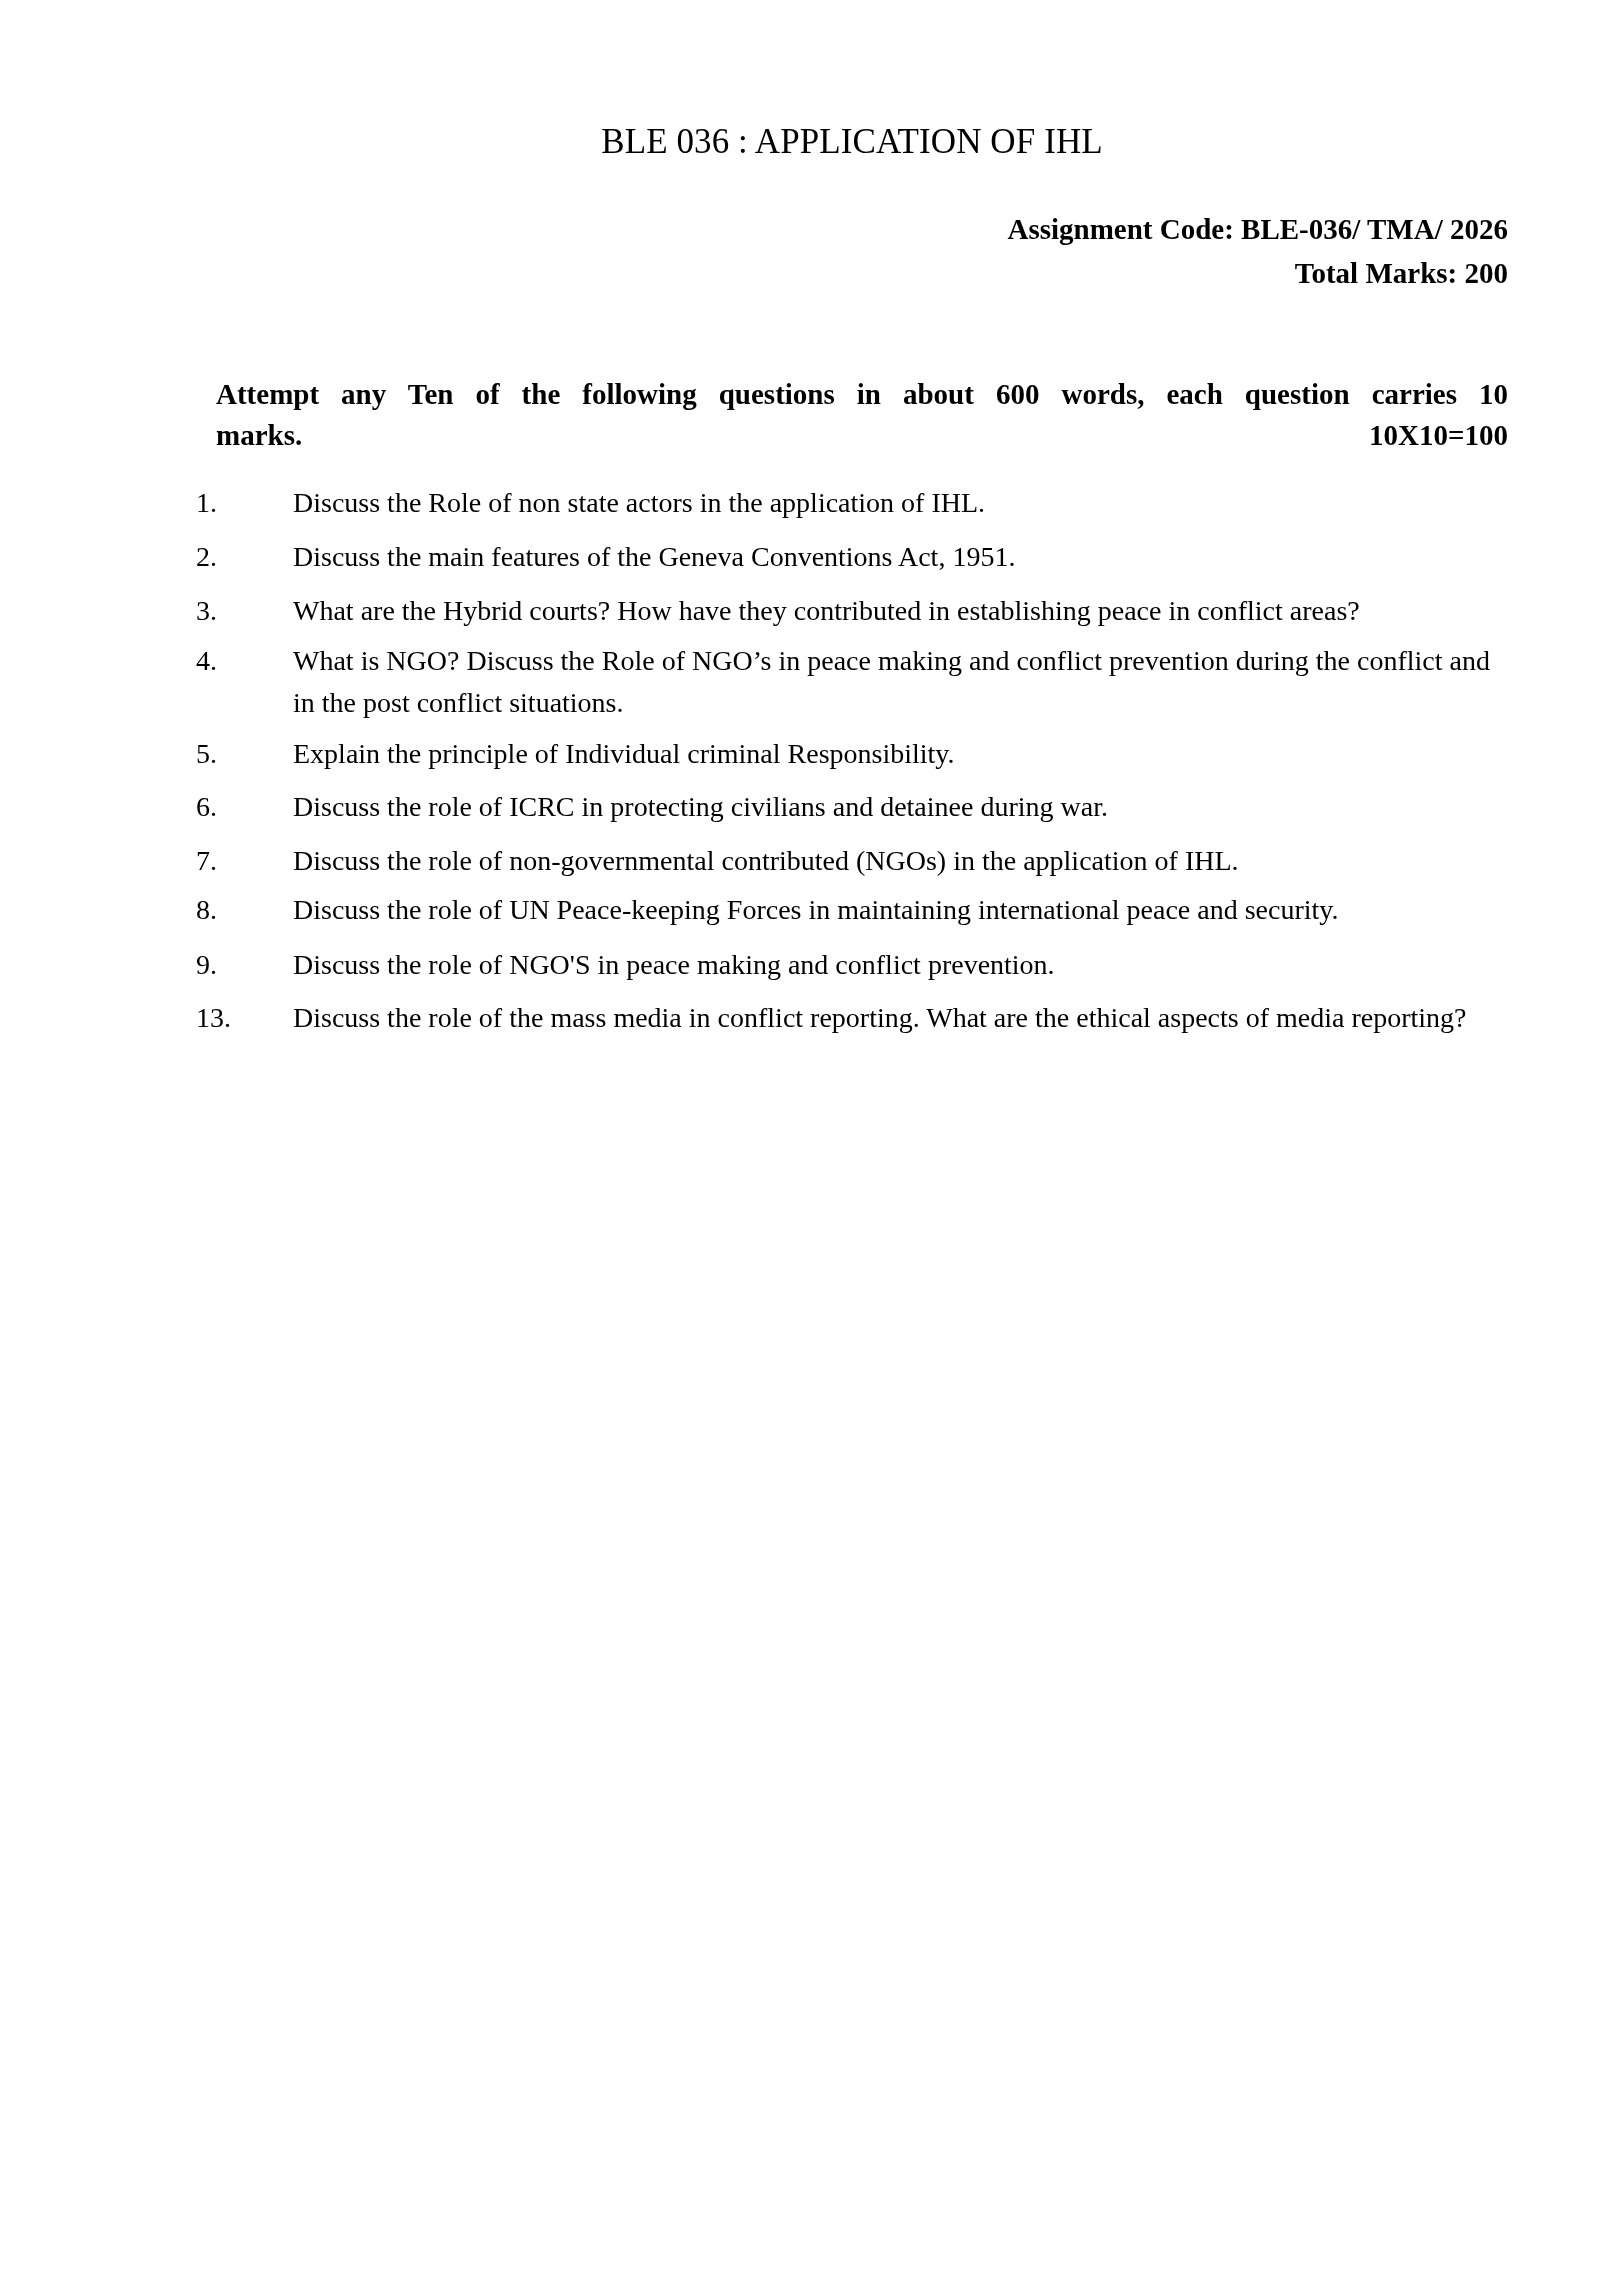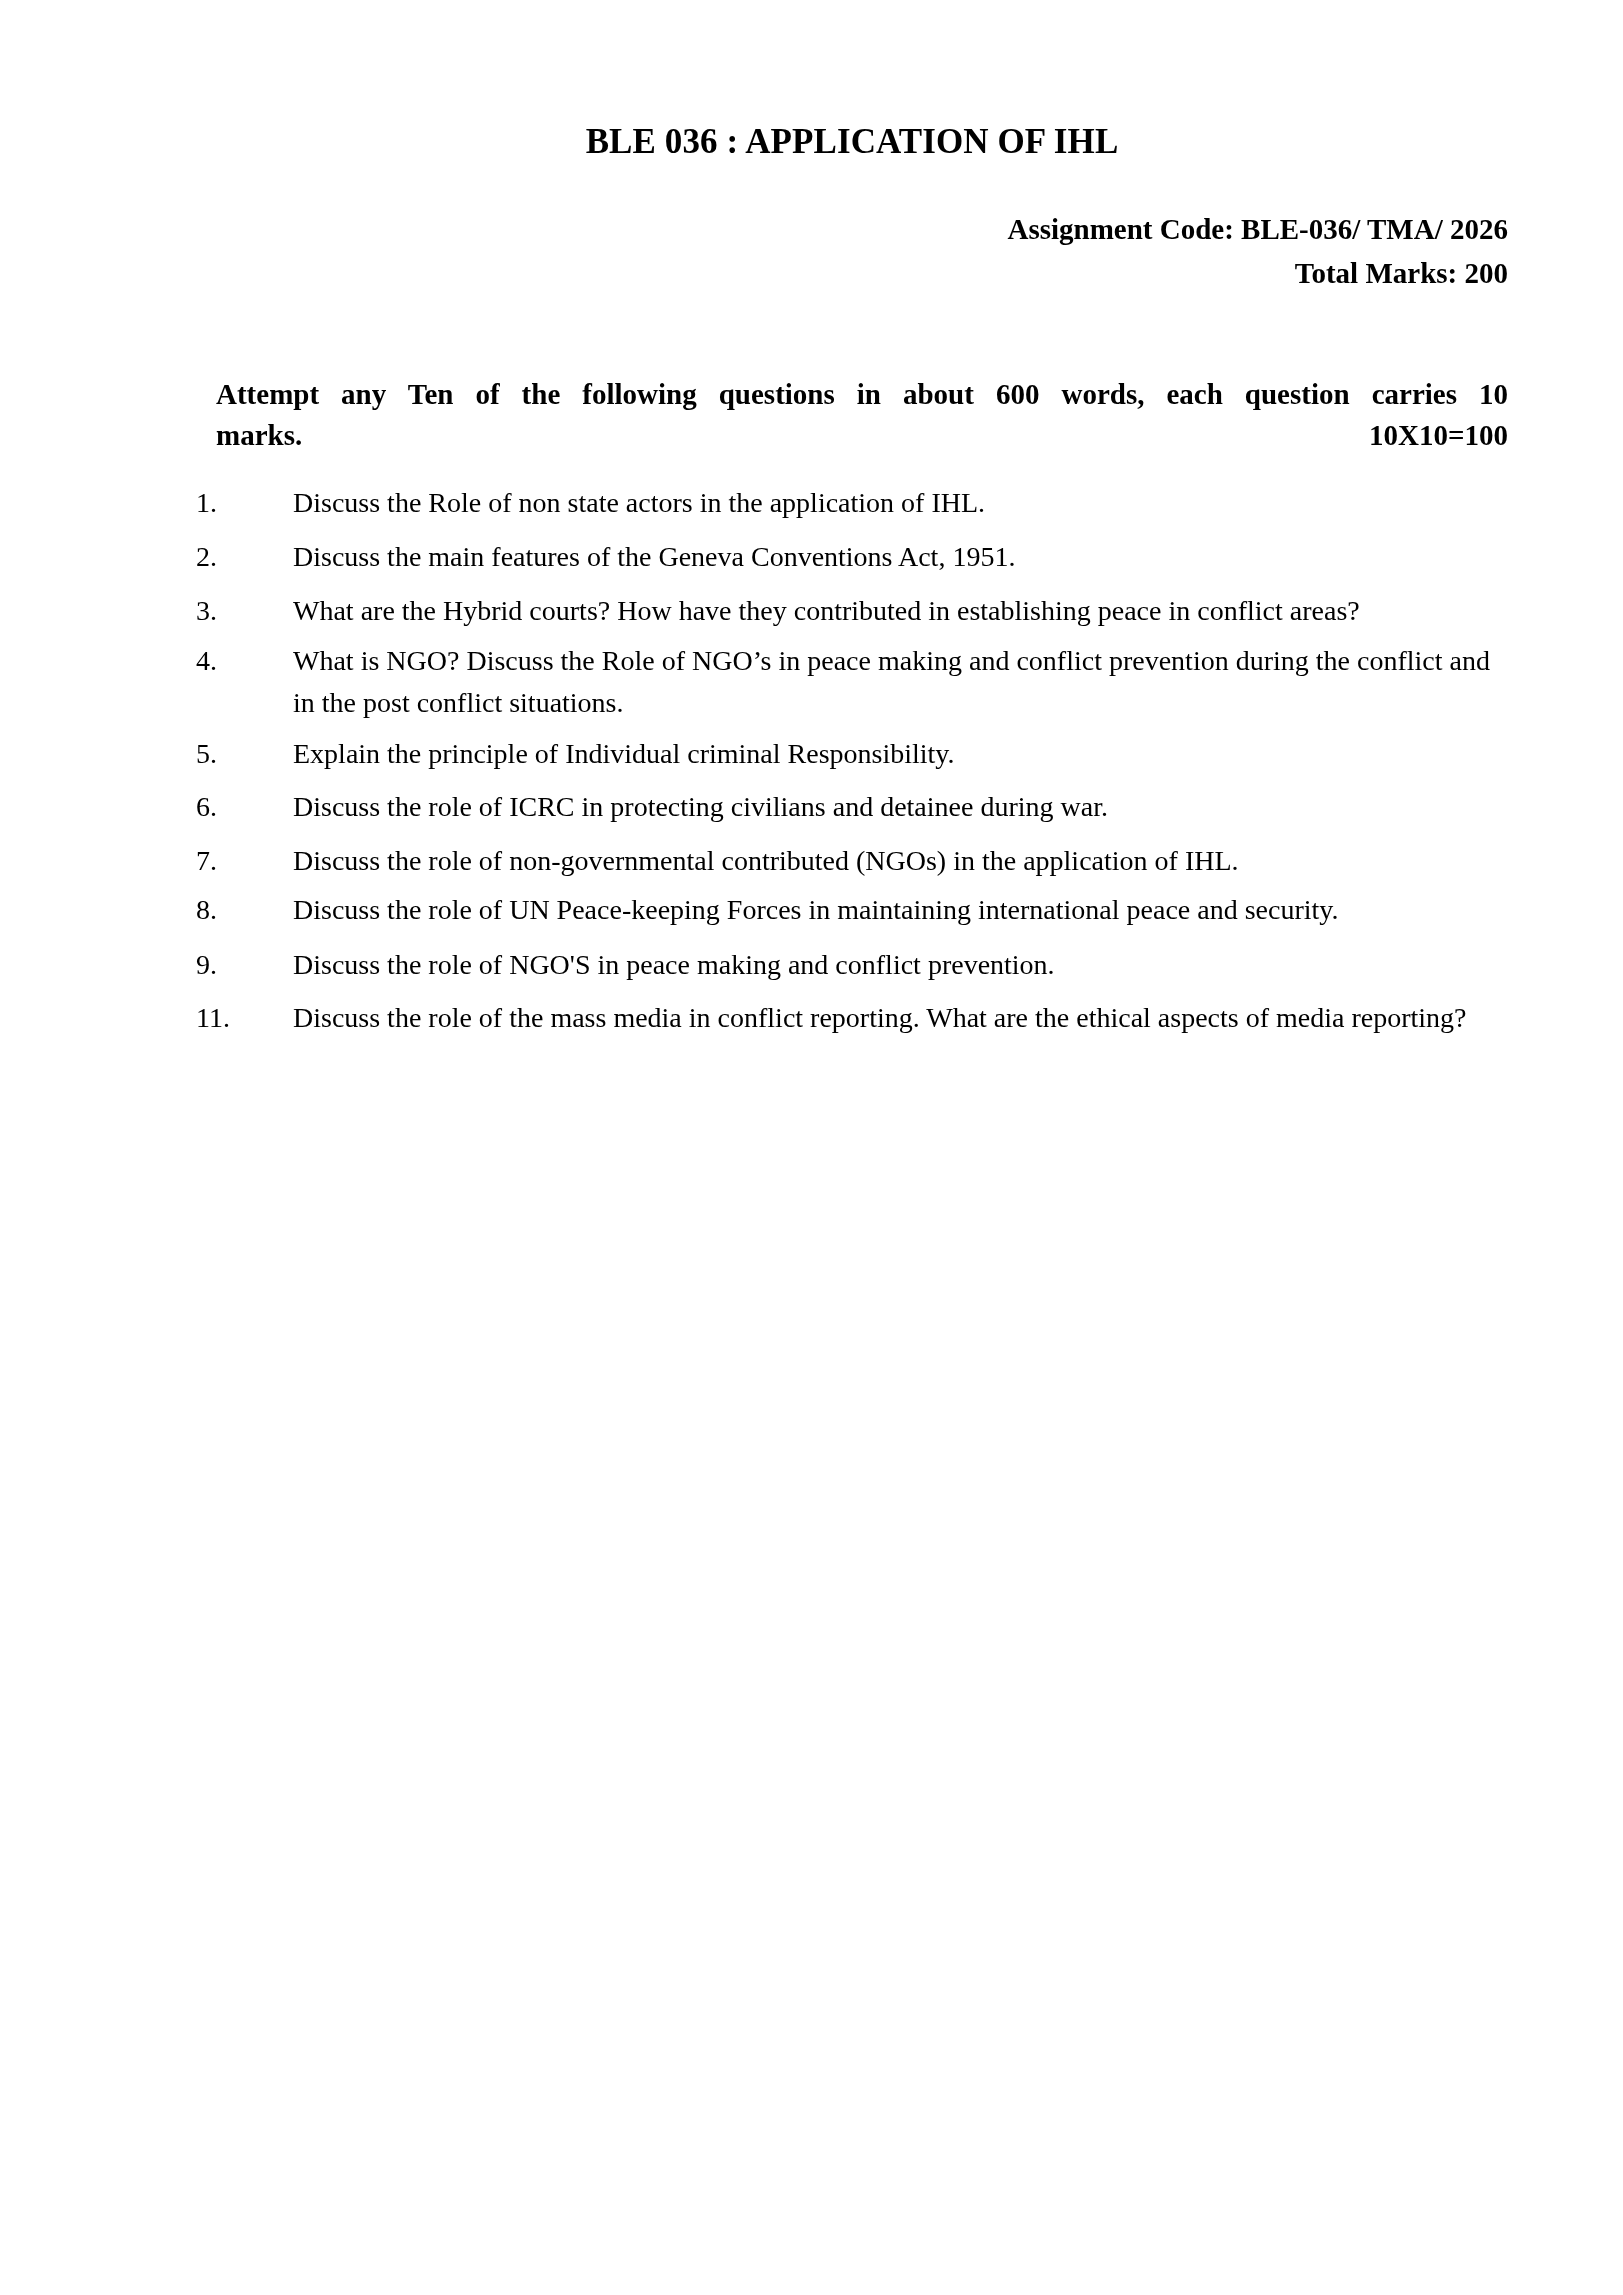--- a/index.html
+++ b/index.html
@@ -28,21 +28,21 @@
     left: 196px;
     top: 0;
     width: 1312px; 
   }
 
   
   .doc-title {
     margin: 0;
     padding-top: 122px;
     font-size: 35px;
-    font-weight: bold;
+    font-weight: normal;
     text-align: center;
     letter-spacing: 0.1px;
     line-height: 1.16;
   }
 
   
   .meta-block {
     margin-top: 44px;
     text-align: right;
     font-weight: bold;
@@ -175,20 +175,20 @@
         <span class="q-num">8.</span>
         <span class="q-text">Discuss the role of UN Peace-keeping Forces in maintaining international peace and security.</span>
       </li>
 
       <li class="q-item one-line">
         <span class="q-num">9.</span>
         <span class="q-text">Discuss the role of NGO'S in peace making and conflict prevention.</span>
       </li>
 
       <li class="q-item lead">
-        <span class="q-num">11.</span>
+        <span class="q-num">13.</span>
         <span class="q-text">Discuss the role of the mass media in conflict reporting. What are the ethical aspects of media reporting?</span>
       </li>
 
     </ol>
   </div>
 </div>
 
 
 </body></html>

